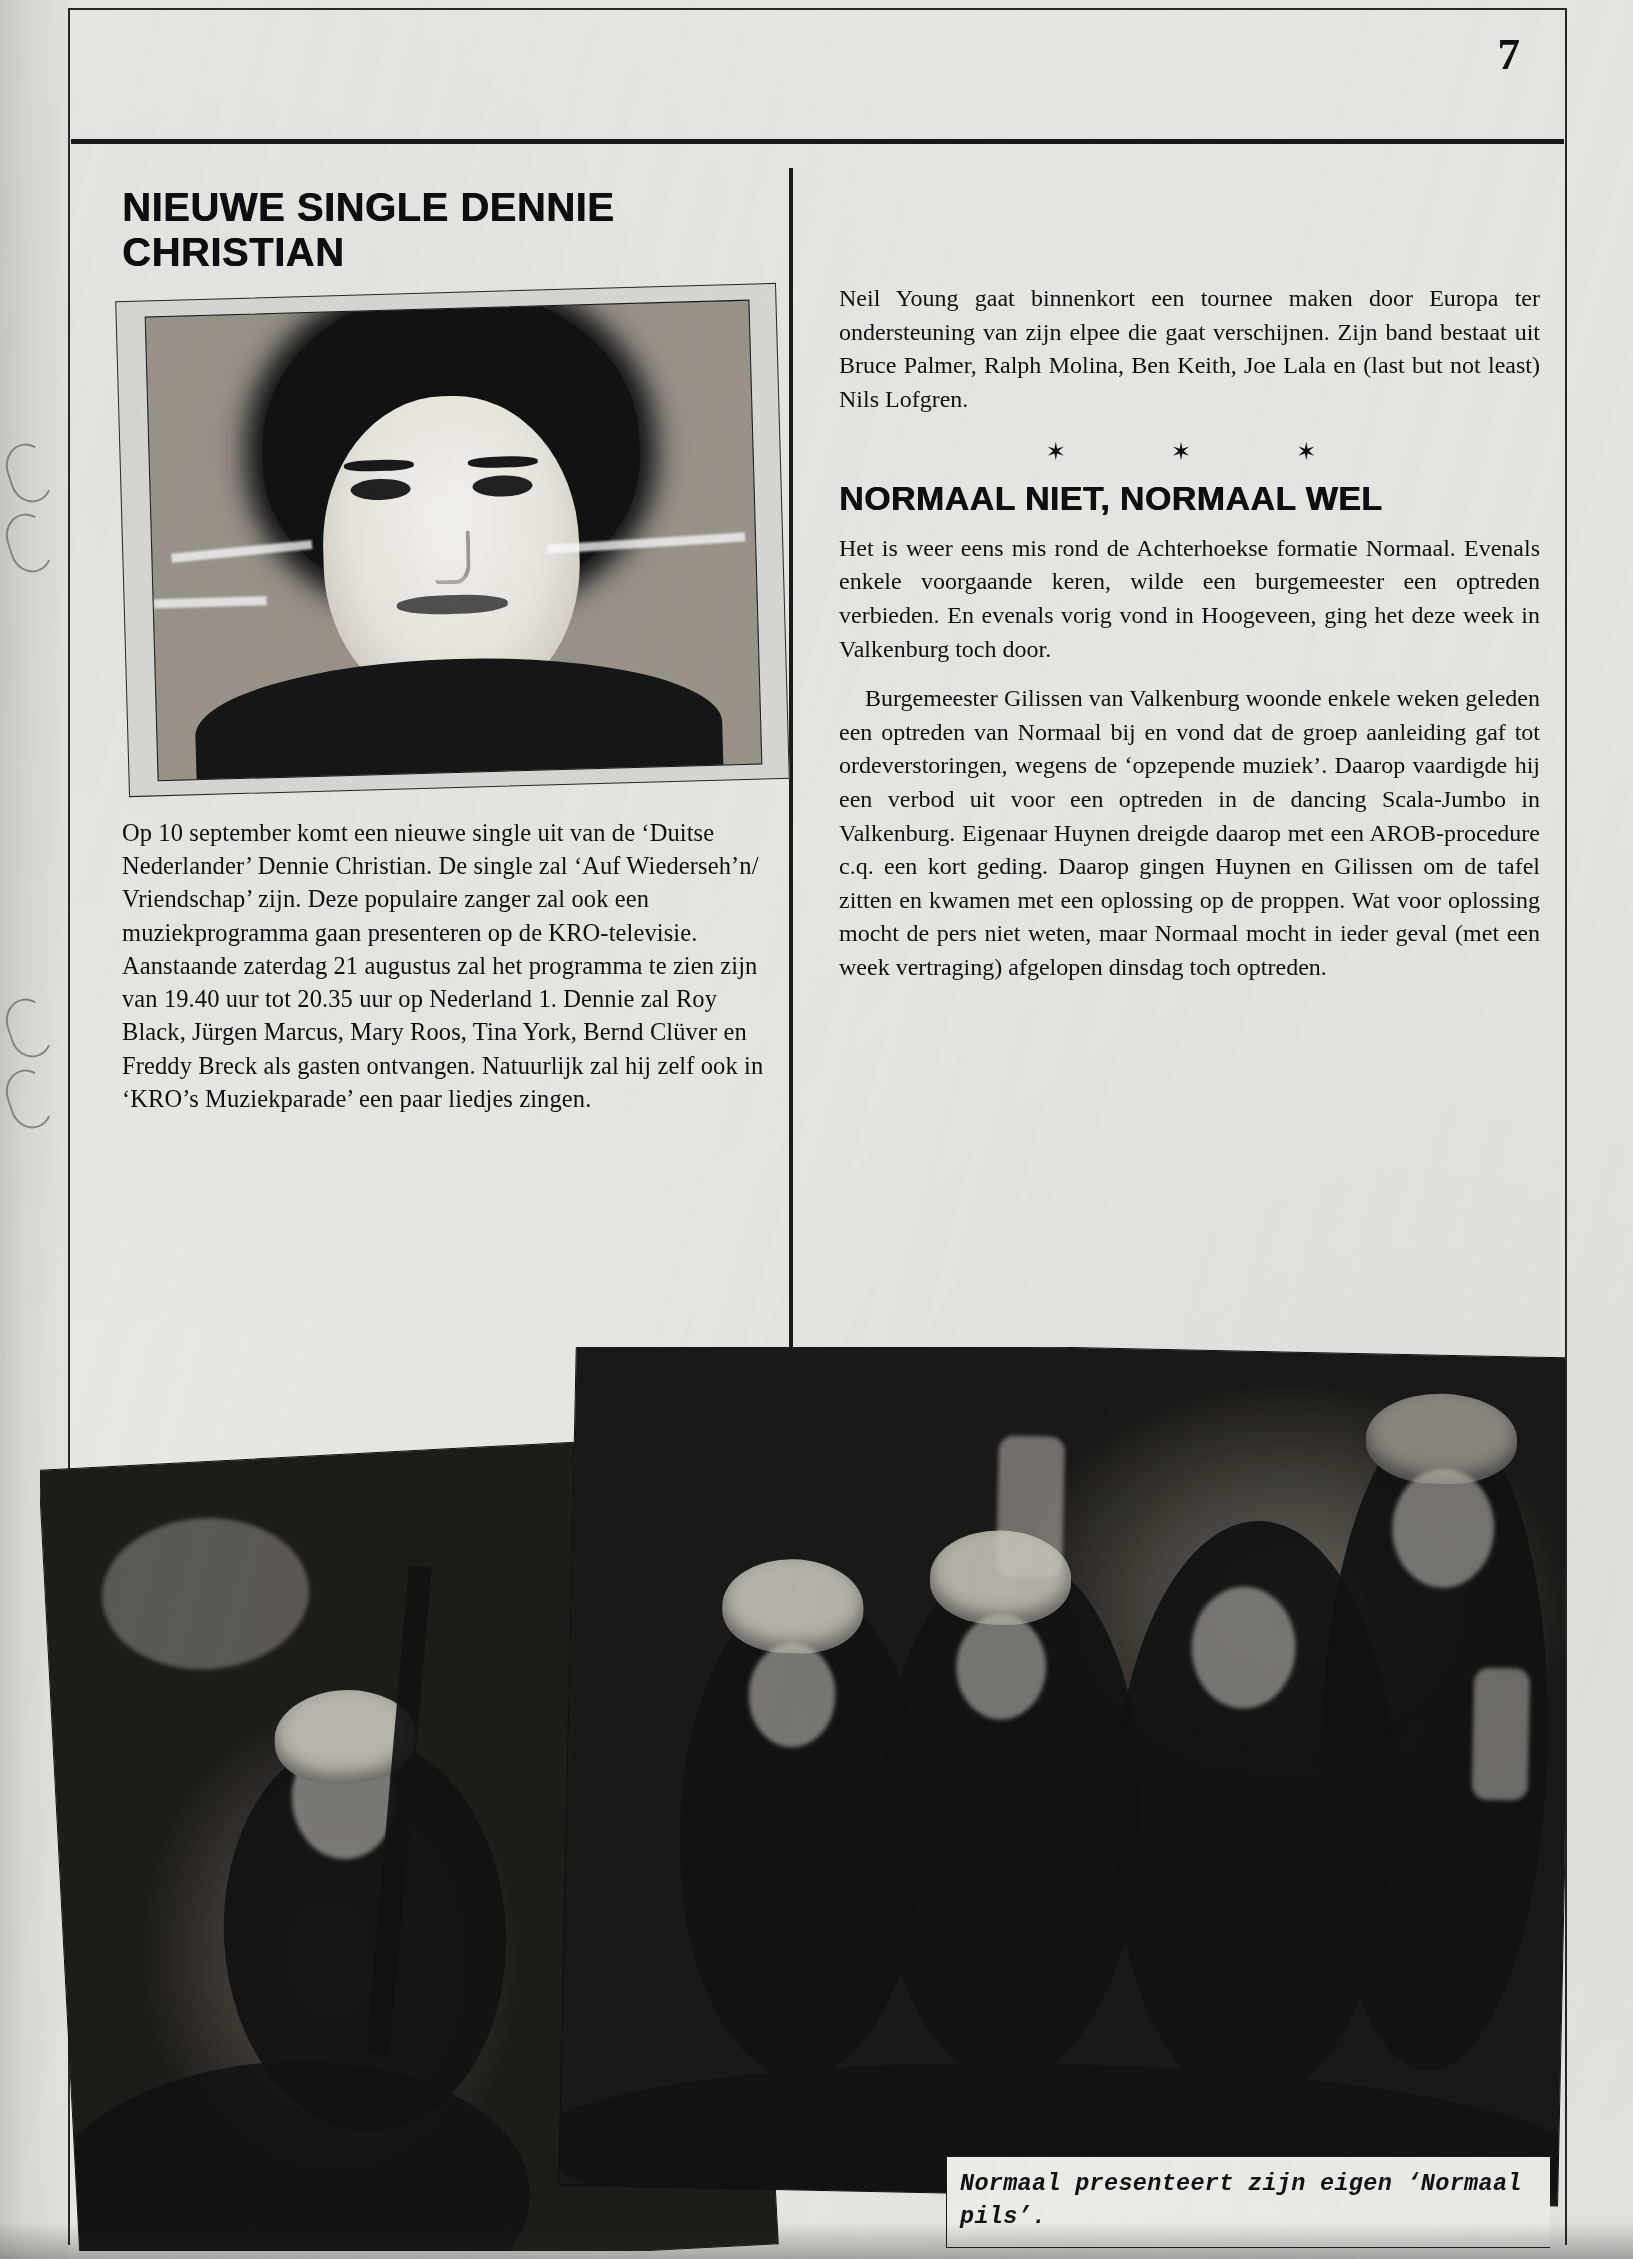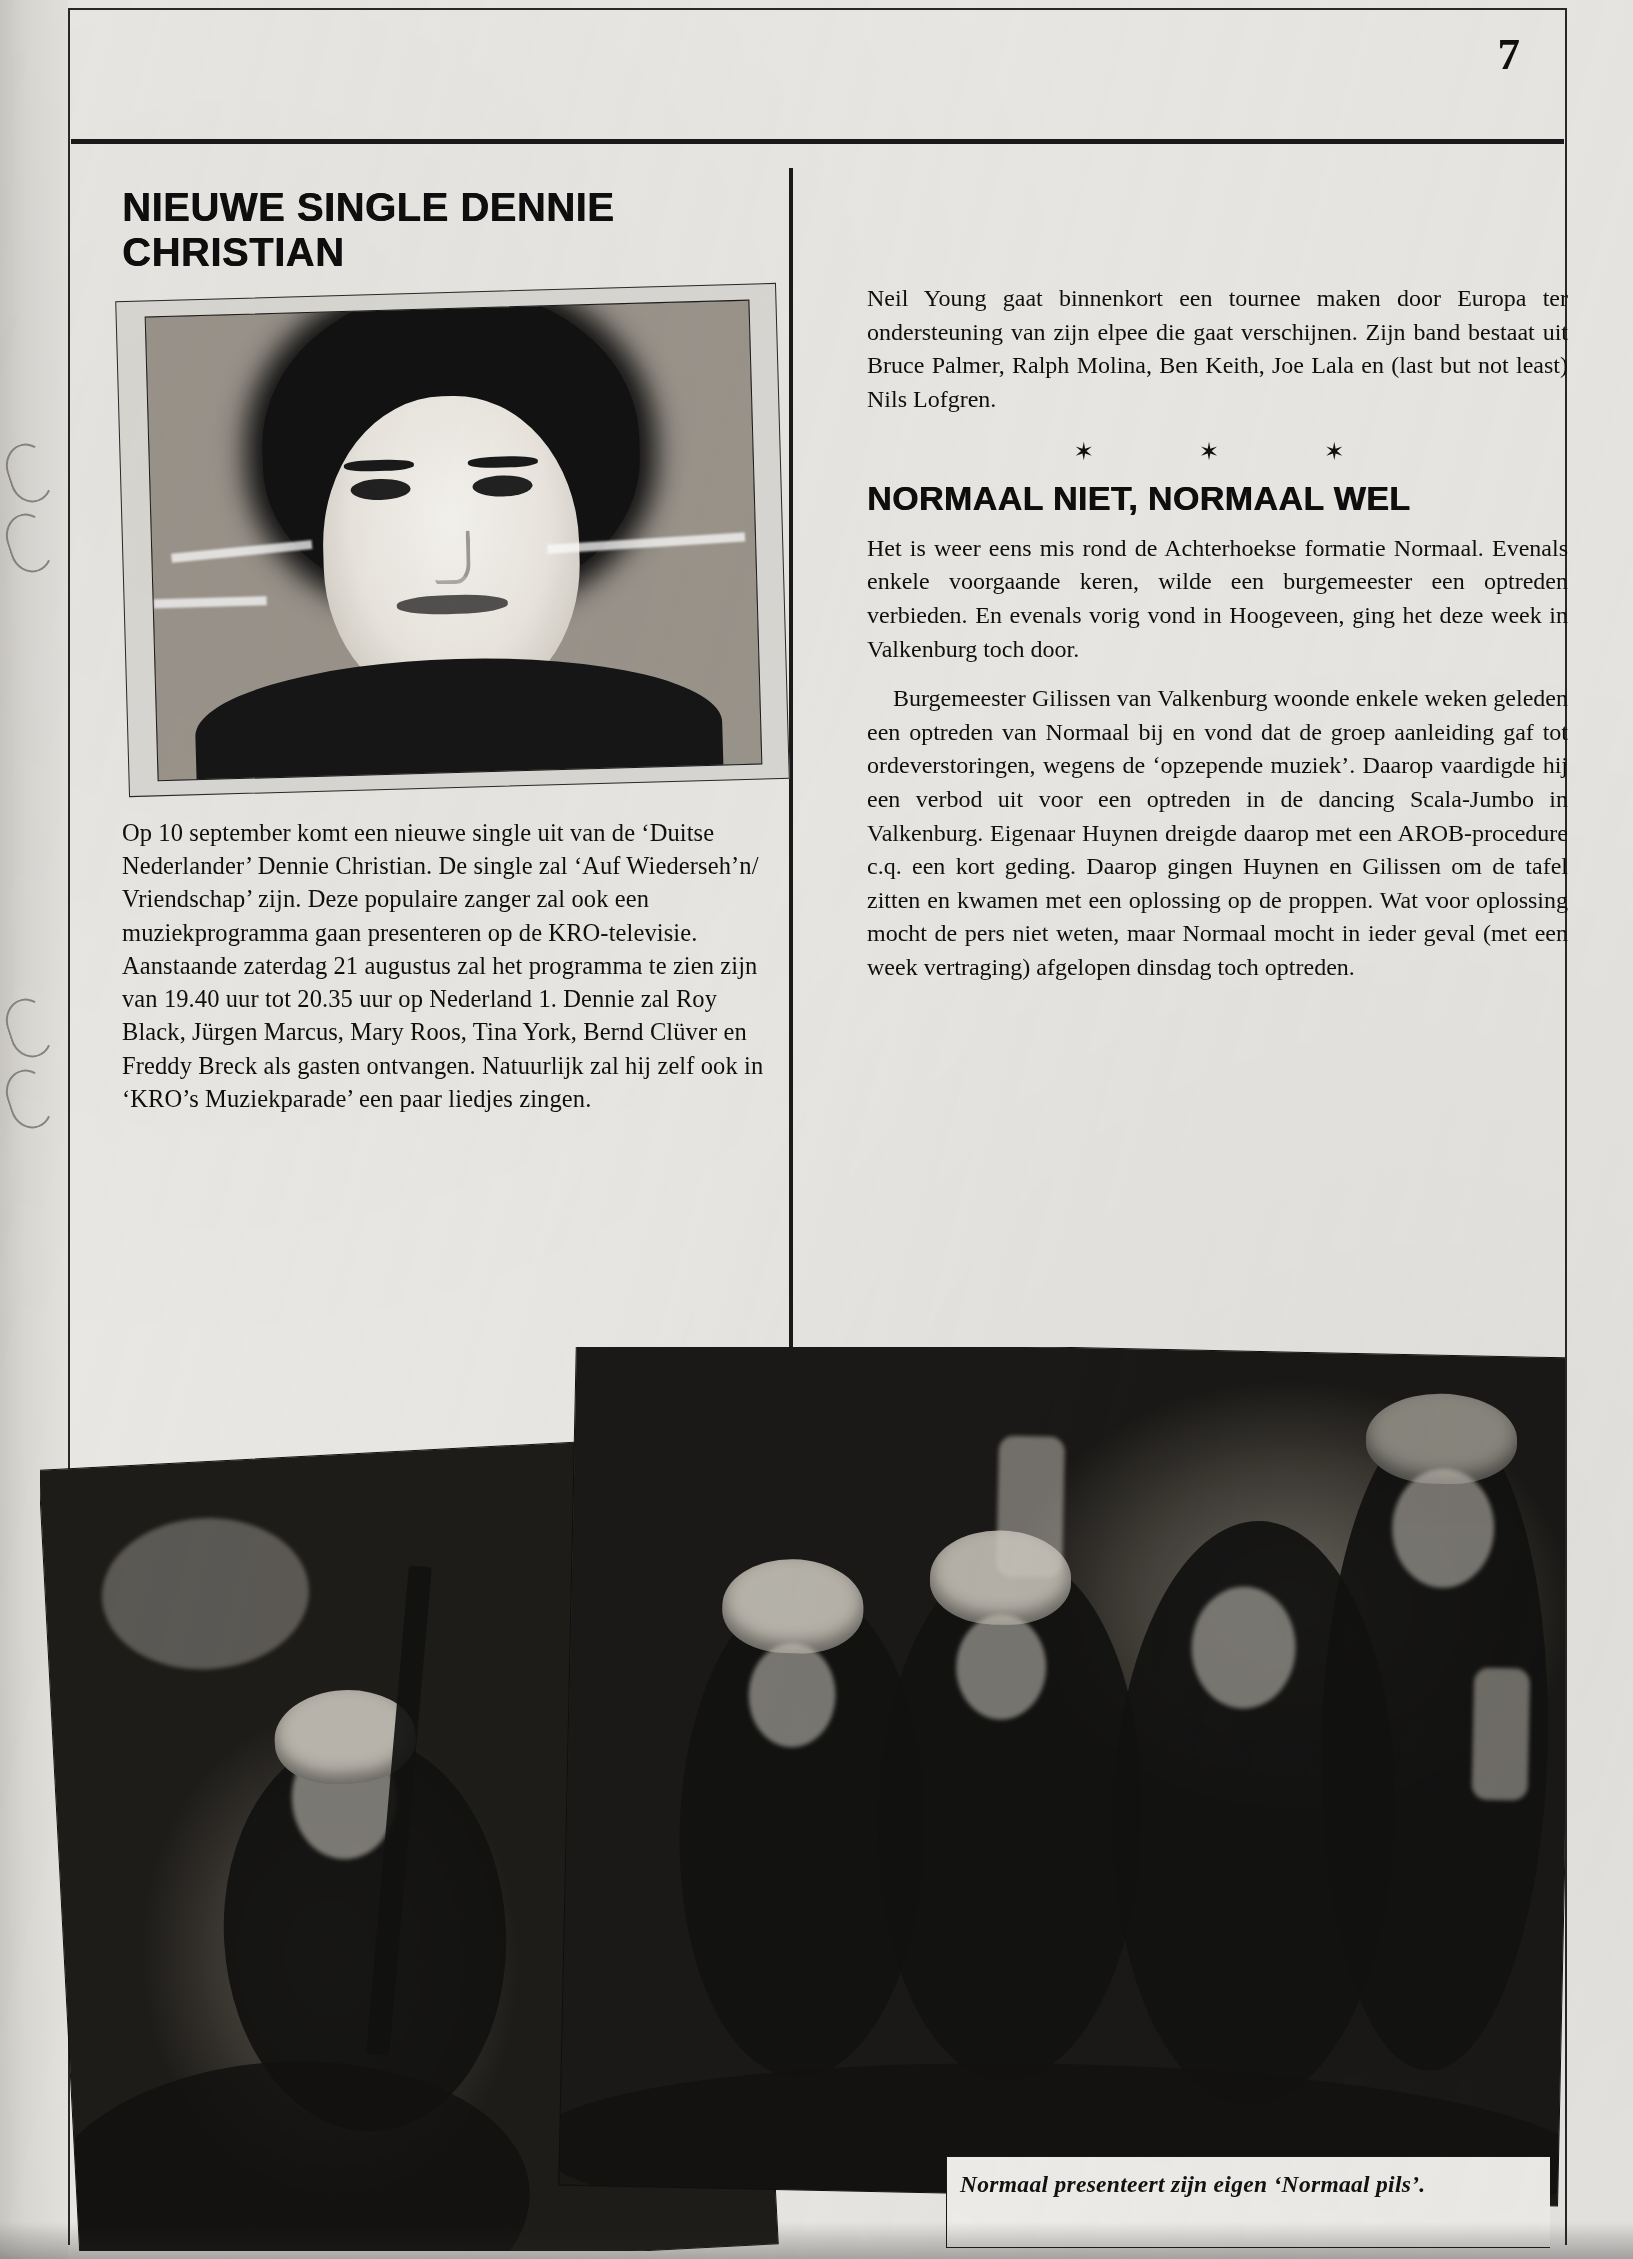--- a/index.html
+++ b/index.html
@@ -181,21 +181,21 @@
     line-height: 1.36;
     color: #111;
     text-align: left;
     margin-top: 28px;
     letter-spacing: 0.1px;
   }
 
   
   .right-col {
     position: absolute;
-    left: 867px; top: 282px;
+    left: 839px; top: 282px;
     width: 701px;
   }
   .rc-text {
     font-family: "Liberation Serif", serif;
     font-size: 24px;
     line-height: 1.40;
     color: #111;
     text-align: justify;
     margin: 0;
   }
@@ -269,21 +269,21 @@
   .caption-box {
     position: absolute;
     left: 946px; top: 2156px;
     width: 603px; height: 90px;
     background: #efeeea;
     border: 1.9px solid #1a1a1a;
     border-right: none;
     overflow: hidden;
   }
   .caption-text {
-    font-family: Liberation Serif, serif;
+    font-family: Liberation Mono, monospace;
     font-style: italic;
     font-weight: bold;
     font-size: 23.5px;
     line-height: 1.38;
     color: #141414;
     padding: 11.3px 9.4px 0 13px;
     letter-spacing: 0.3px;
   }
   .edge-fade-bottom {
     position: absolute;

